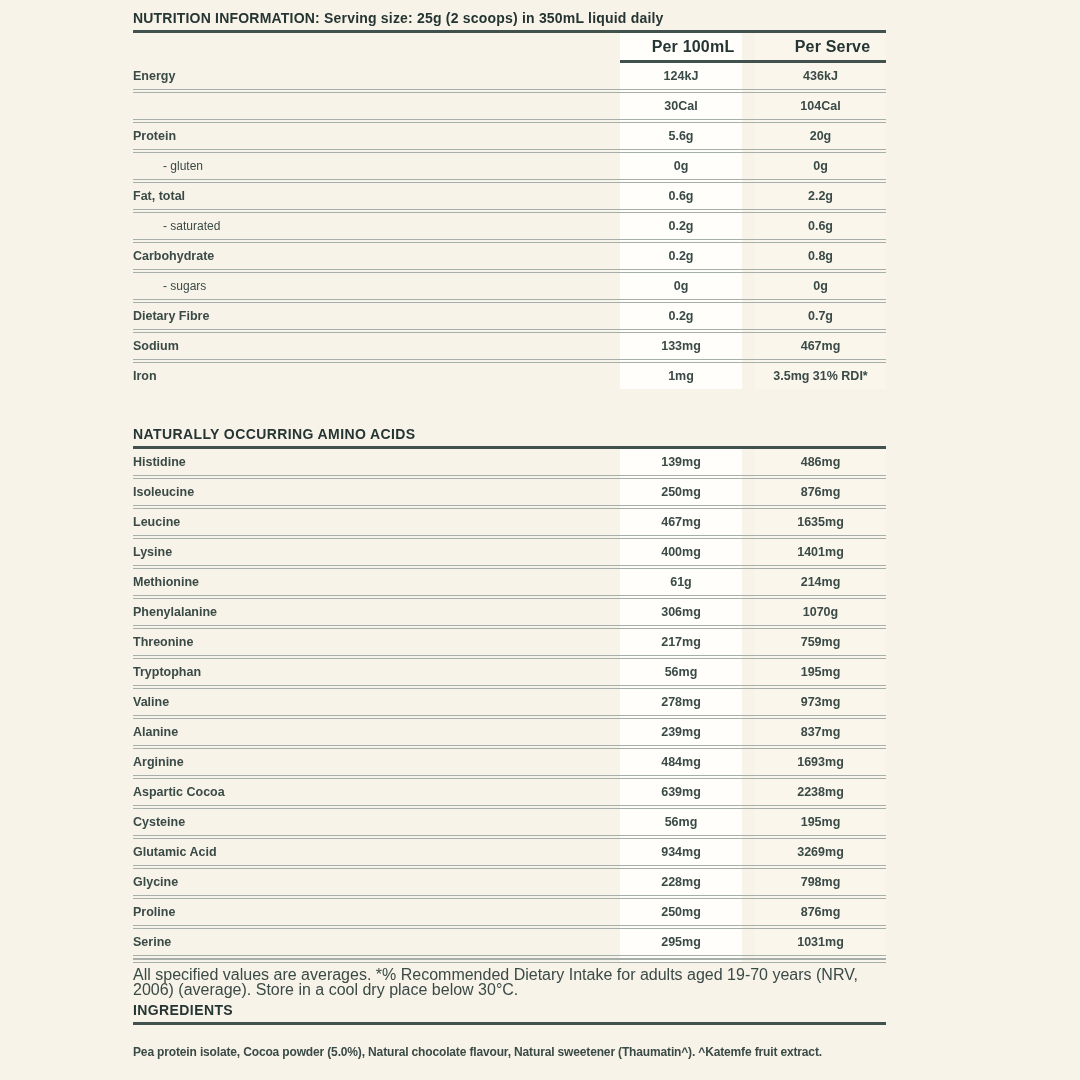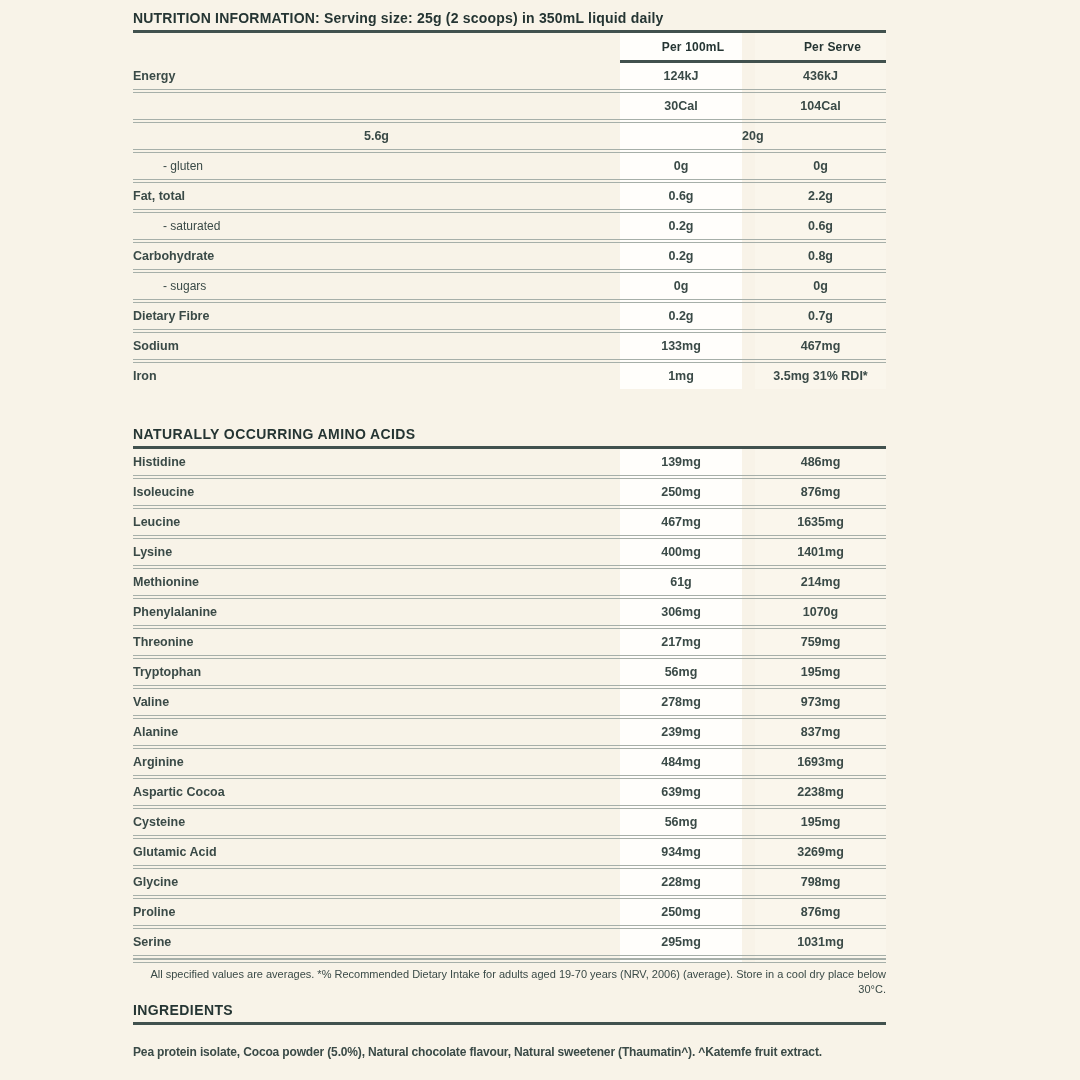--- a/index.html
+++ b/index.html
@@ -52,21 +52,21 @@
     position:relative;z-index:1;
     display:grid;
     grid-template-columns:487px 122px 13px 131px;
     align-items:center;
     height:26px;
   }
   .t-row.header-row{height:27px;}
   .cell{font-size:12.5px;font-weight:700;color:var(--ink);}
   .cell.label{text-align:left;}
   .cell.v100,.cell.vserve{text-align:center;}
-  .cell.colhead{font-size:12px;letter-spacing:.2px;color:var(--ink-dark);margin-left:24px;}
+  .cell.colhead{font-size:16px;letter-spacing:.2px;color:var(--ink-dark);margin-left:24px;}
   .t-row.indent .cell.label{padding-left:30px;font-weight:400;font-size:12px;}
   .header-rule{
     position:relative;z-index:1;
     margin-left:487px;
     height:3px;
     background:var(--rule);
   }
   .sep{
     position:relative;z-index:1;
     height:4px;
@@ -75,24 +75,23 @@
   }
   .section-title{
     font-size:14px;line-height:16px;
     font-weight:700;
     letter-spacing:.4px;
     color:var(--ink-dark);
   }
   .amino-title{margin-top:37px;}
   .footnote{
     margin-top:4px;
-    font-size:11px;line-height:15px;
+    font-size:16px;line-height:15px;
     font-weight:400;
     color:var(--ink);
-    text-align:right;
   }
   .ingredients-title{margin-top:5px;}
   .ingredients-text{
     margin-top:20px;
     font-size:12px;line-height:14px;
     font-weight:700;
     letter-spacing:-.15px;
     white-space:nowrap;
     color:var(--ink);
   }
@@ -127,20 +126,21 @@
           </div>
           <div class="sep"></div>
           <div class="t-row">
             <div class="cell label"></div>
             <div class="cell v100">30Cal</div>
             <div class="cell gap"></div>
             <div class="cell vserve">104Cal</div>
           </div>
           <div class="sep"></div>
           <div class="t-row">
+            <div class="cell label">Protein</div>
             <div class="cell v100">5.6g</div>
             <div class="cell gap"></div>
             <div class="cell vserve">20g</div>
           </div>
           <div class="sep"></div>
           <div class="t-row indent">
             <div class="cell label">- gluten</div>
             <div class="cell v100">0g</div>
             <div class="cell gap"></div>
             <div class="cell vserve">0g</div>

